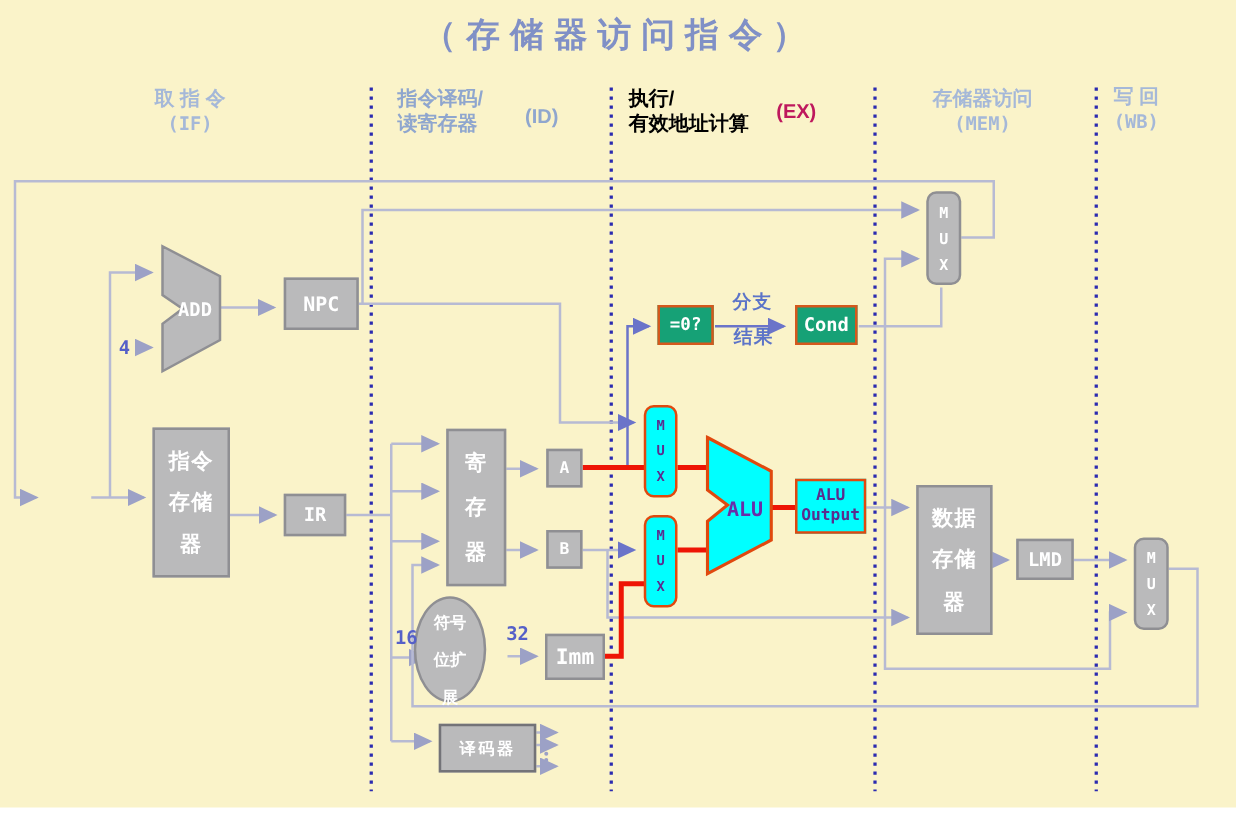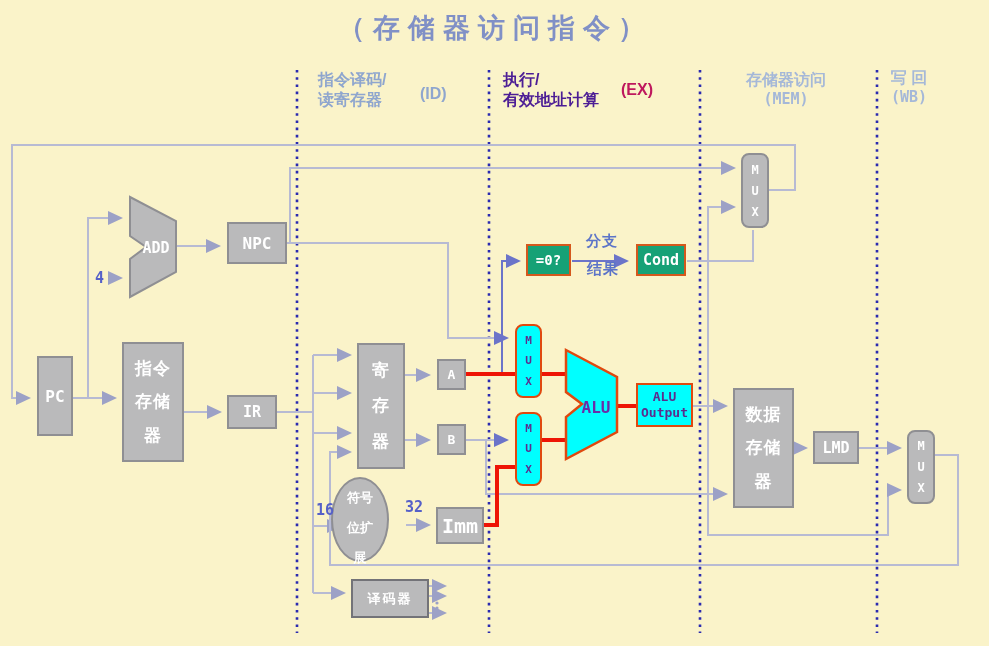--- a/index.html
+++ b/index.html
@@ -133,42 +133,43 @@
       <text class="shape-label" x="156" y="253" text-anchor="middle">ADD</text>
     </g>
     <g>
       <polygon class="alu-shape" points="566,350 617,377 617,432 566,459 566,417 582,404 566,392"></polygon>
       <text class="alu-label" x="596" y="413" text-anchor="middle">ALU</text>
     </g>
   </svg>
 
   <div id="title">（存储器访问指令）</div>
 
+  <div class="hdr ctr" style="left:78px;top:70px;width:148px;">
+    <div>取 指 令</div>
+    <div class="abbr">(IF)</div>
+  </div>
   <div class="hdr" style="left:318px;top:70px;color:#8FA6CE;">
     <div>指令译码/</div>
     <div>读寄存器</div>
   </div>
   <div class="hdr abbr" style="left:420px;top:84px;color:#8FA6CE;">(ID)</div>
-  <div class="hdr" style="left:503px;top:70px;color:#4c1d95;">
+  <div class="hdr" style="left:503px;top:70px;color:#000000;">
     <div>执行/</div>
     <div>有效地址计算</div>
   </div>
   <div class="hdr abbr" style="left:621px;top:80px;color:#be185d;">(EX)</div>
   <div class="hdr ctr" style="left:714px;top:70px;width:144px;">
     <div>存储器访问</div>
     <div class="abbr">(MEM)</div>
   </div>
   <div class="hdr ctr" style="left:866px;top:68px;width:86px;">
     <div>写 回</div>
     <div class="abbr">(WB)</div>
   </div>
 
-  <div class="box" style="left:37px;top:356px;width:36px;height:80px;font-size:16px;">
-    <span>PC</span>
-    </div>
 
   <div class="box" style="left:227px;top:222px;width:60px;height:42px;font-size:16px;">
     <span>NPC</span>
     </div>
 
   <div class="box cjk" style="left:122px;top:342px;width:62px;height:120px;">
     <span>指令</span>
     <span>存储</span>
     <span>器</span>
   </div>
@@ -190,21 +191,21 @@
   <div class="box" style="left:437px;top:424px;width:29px;height:31px;font-size:13px;">
     <span>B</span>
     </div>
 
   <div class="box cjk ellipse" style="left:331px;top:477px;width:58px;height:85px;gap:12px;">
     <span>符号</span>
     <span>位扩</span>
     <span>展</span>
   </div>
 
-  <div class="box" style="left:436px;top:507px;width:48px;height:37px;font-size:20px;">
+  <div class="box" style="left:436px;top:507px;width:48px;height:37px;font-size:17px;">
     <span>Imm</span>
     </div>
 
   <div class="box decoder" style="left:351px;top:579px;width:78px;height:39px;">
     <span>译码器</span>
     </div>
 
   <div class="box greenbox" style="left:526px;top:244px;width:45px;height:32px;font-size:14px;">
     <span>=0?</span>
     </div>

